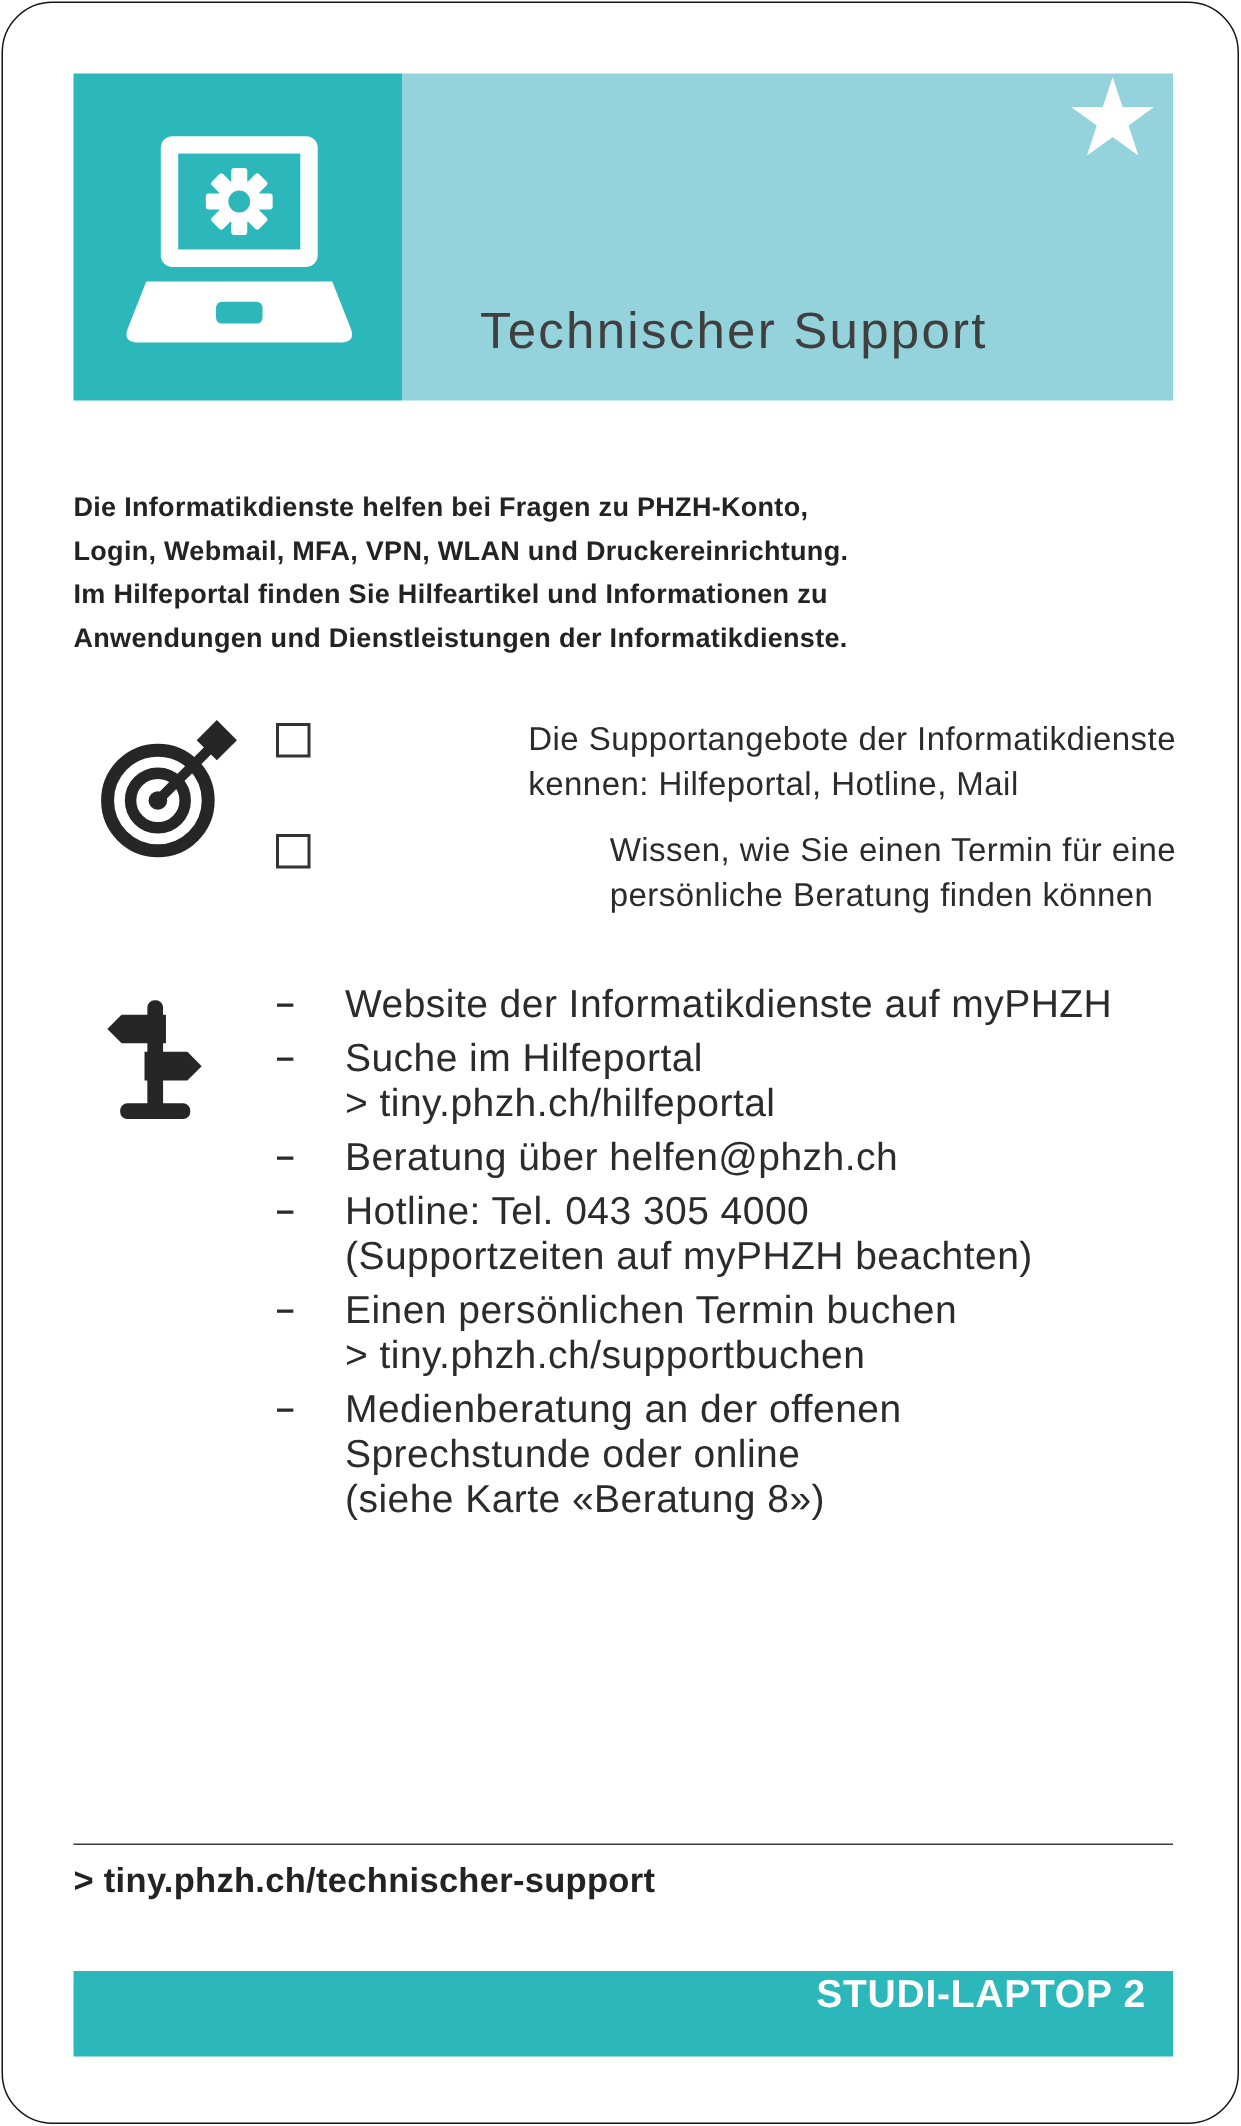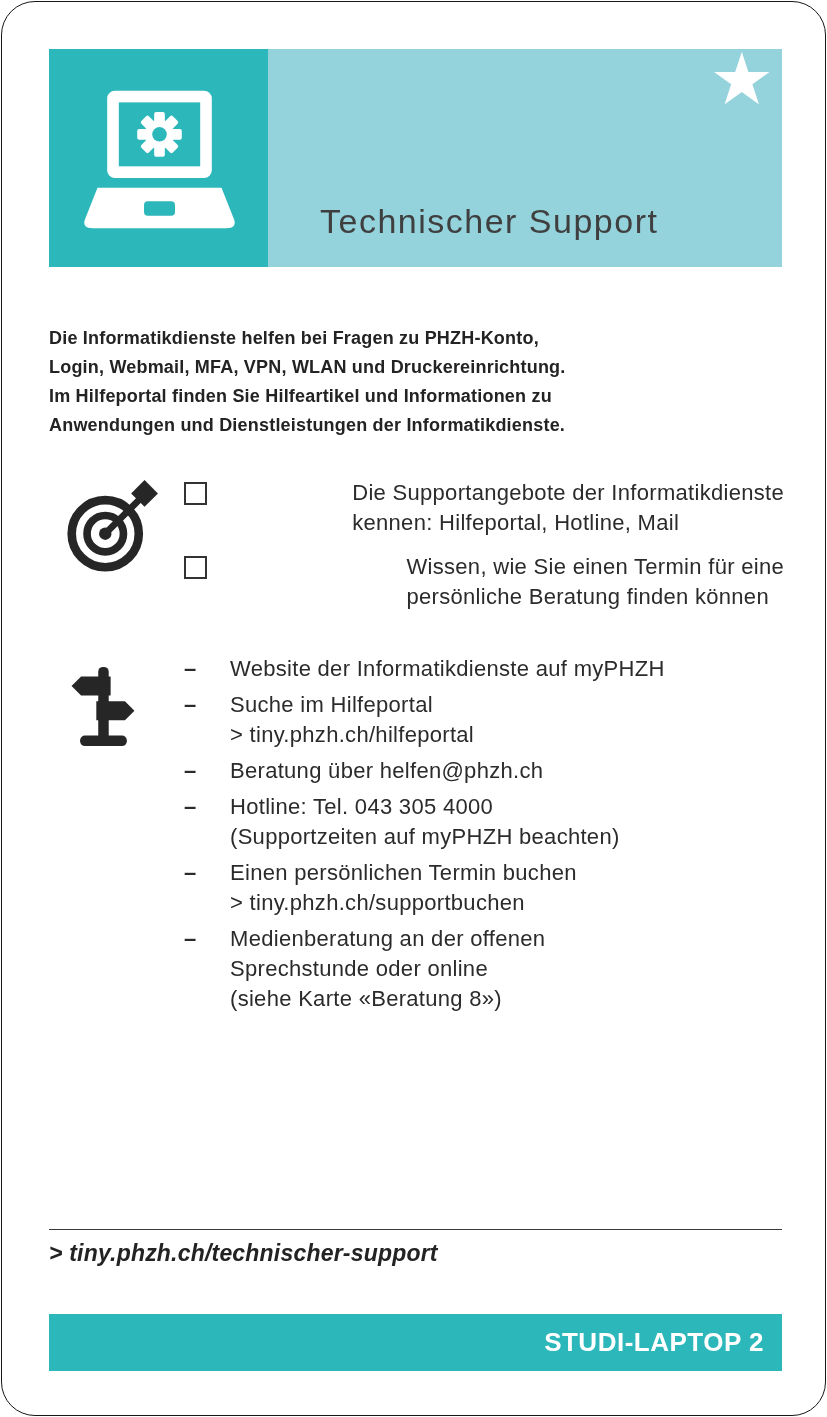--- a/index.html
+++ b/index.html
@@ -23,27 +23,27 @@
   
   .section-icon{position:absolute;}
   .obj-rows{position:absolute;left:182px;top:476px;width:600px;}
   .obj-row{display:flex;margin-bottom:14px;justify-content:space-between;}
   .checkbox{width:19px;height:19px;border:2px solid #333;margin:4px 25px 0 0;flex:0 0 auto;background:#fff;}
   .obj-text{font-size:22px;line-height:30px;white-space:pre-line;letter-spacing:.3px;}
 
   .dir-rows{position:absolute;left:182px;top:652px;width:600px;}
   .dir-row{display:flex;margin-bottom:6px;}
   .dash{width:46px;flex:0 0 auto;font-size:22px;line-height:30px;font-weight:600;}
-  .dir-text{font-size:22px;line-height:30px;white-space:pre-line;letter-spacing:.3px;}
+  .dir-text{font-size:26px;line-height:30px;white-space:pre-line;letter-spacing:.3px;}
 
   
   .rule{position:absolute;left:47px;top:1227px;width:733px;border-top:1.5px solid #3a3a3a;}
-  .footer-link{position:absolute;left:47px;top:1238px;font-size:23px;font-weight:700;color:#232323;letter-spacing:.2px;font-style:italic;}
+  .footer-link{position:absolute;left:47px;top:1238px;font-size:23px;font-weight:700;color:#232323;letter-spacing:.2px;}
   .badge-bar{position:absolute;left:47px;top:1312px;width:733px;height:57px;background:var(--teal);
-             display:flex;align-items:center;justify-content:flex-end;}
+             display:flex;align-items:flex-start;justify-content:flex-end;}
   .badge-label{color:#ffffff;font-size:26px;font-weight:700;letter-spacing:.5px;padding-right:18px;}
 
   .ink{fill:#262626;}
 </style>
 </head>
 <body>
 
 <div class="canvas" style="--teal:#2CB7BA; --lightteal:#94D2DC;">
   <div class="card">
 

